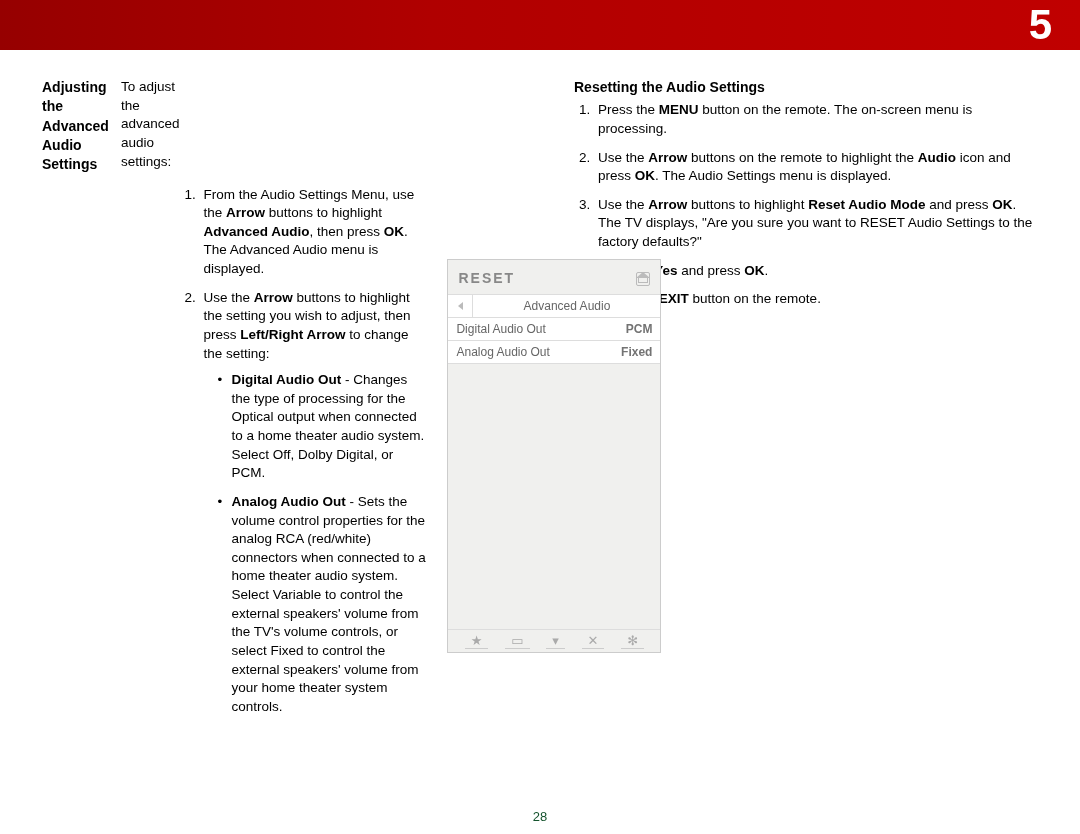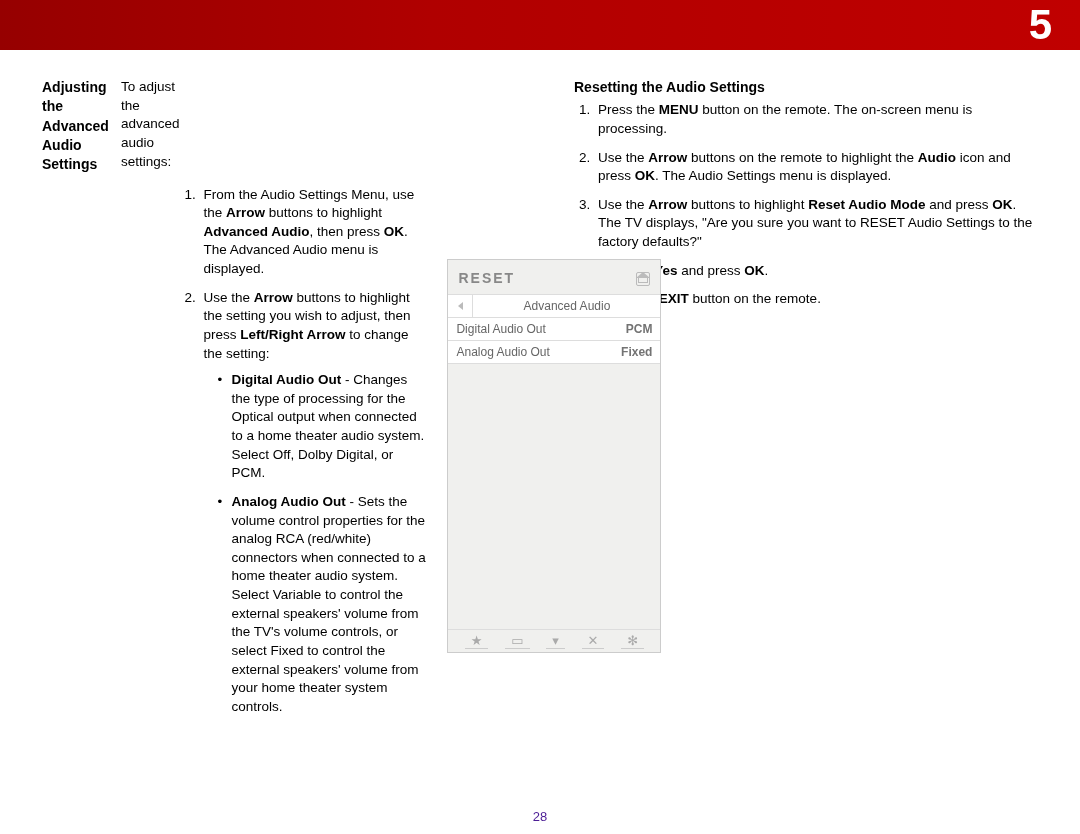--- a/index.html
+++ b/index.html
@@ -35,21 +35,21 @@
   .vhome::after{content:"";position:absolute;left:-1px;top:-1px;width:0;height:0;border-left:7px solid transparent;border-right:7px solid transparent;border-bottom:6px solid #bbb;}
   .vtitle{display:flex;align-items:center;border-top:1px solid #ddd;border-bottom:1px solid #ddd;background:#fff;height:22px;}
   .vback{width:24px;height:22px;border-right:1px solid #ddd;display:flex;align-items:center;justify-content:center;}
   .vback::before{content:"";width:0;height:0;border-top:4px solid transparent;border-bottom:4px solid transparent;border-right:5px solid #bbb;}
   .vtitle-text{flex:1;text-align:center;font-size:12px;color:#666;}
   .vitem{display:flex;justify-content:space-between;align-items:center;height:22px;padding:0 8px;border-bottom:1px solid #ddd;background:#fff;font-size:12px;}
   .vitem .val{color:#737373;font-weight:bold;}
   .vfoot{position:absolute;left:0;right:0;bottom:0;height:22px;border-top:1px solid #ddd;display:flex;justify-content:space-around;align-items:center;padding:0 8px;}
   .vicon{color:#aaa;font-size:13px;border-bottom:1px solid #ccc;padding:0 6px 1px 6px;line-height:1;}
 
-  .page-num{position:absolute;bottom:10px;left:0;width:1080px;text-align:center;font-size:13px;color:#4c1d95;}
+  .page-num{position:absolute;bottom:10px;left:0;width:1080px;text-align:center;font-size:13px;color:#14532d;}
 </style>
 </head>
 <body>
 <div class="page">
 
 <div class="hdr">
   <div class="chapter">5</div>
 </div>
 
 <div class="page-body">

